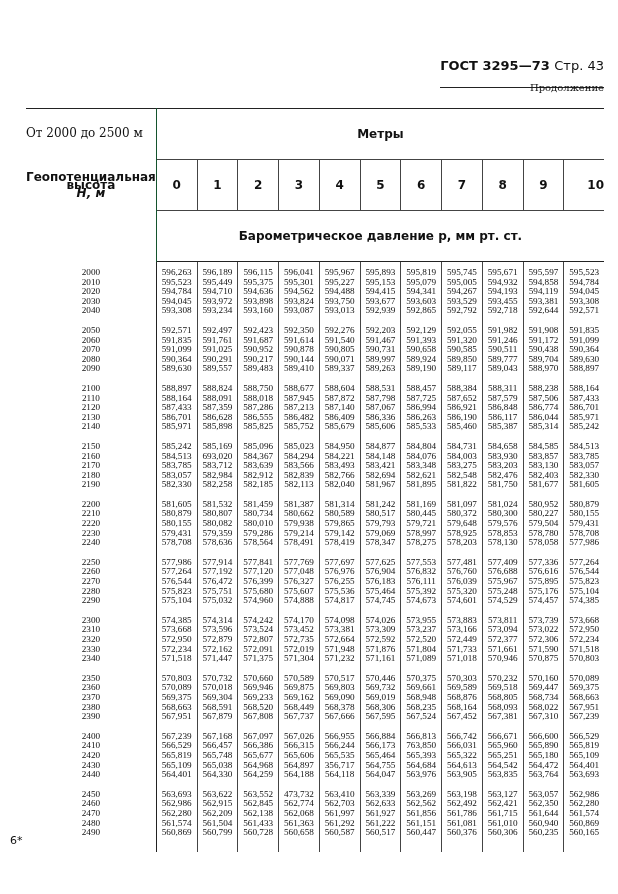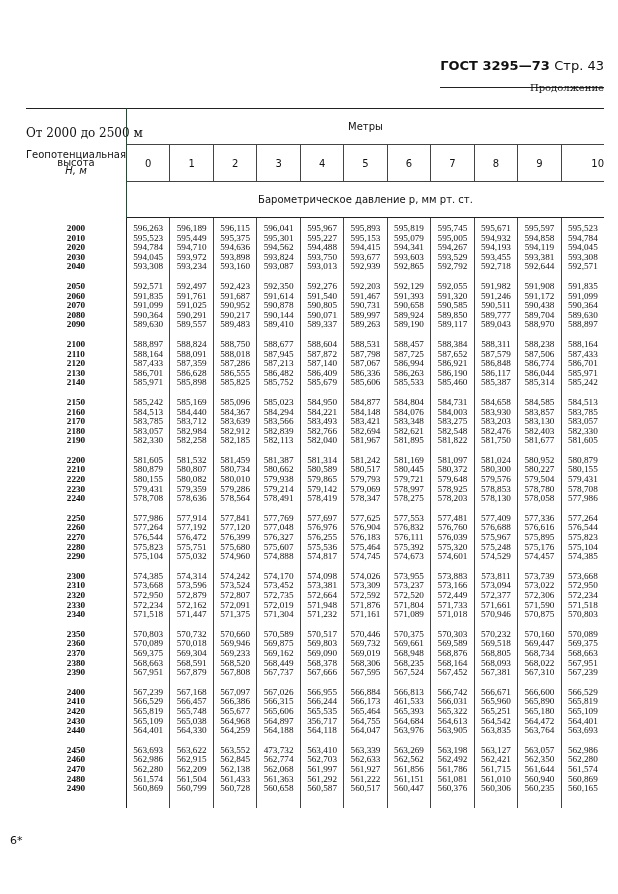--- a/index.html
+++ b/index.html
@@ -2,30 +2,30 @@
 <html><head>
 <meta charset="utf-8">
 <style>
   html, body { margin:0; padding:0; background:#fff; }
   body { width:618px; height:894px; position:relative; font-family:"DejaVu Serif", serif; color:#111; overflow:hidden; }
   .hdr { position:absolute; top:58px; right:14px; font-family:"DejaVu Sans", sans-serif; font-size:13px; font-weight:bold; border-bottom:1.5px solid #222; padding-bottom:14px; }
   .hdr .pg { font-weight:normal; }
   .cont { position:absolute; top:82px; right:14px; font-size:10px; }
   .range { position:absolute; top:98px; left:26px; font-size:12px;margin-top:28px; }
   table { position:absolute; top:108px; left:26px; width:578px; border-collapse:collapse; font-size:9.2px; font-family:"Liberation Serif", serif; }
-  th { font-weight:normal; font-size:10px; font-family:"DejaVu Sans", sans-serif; padding:12px 0; }
+  th { font-weight:bold; font-size:12px; font-family:"DejaVu Sans", sans-serif; padding:18px 0; }
   .top { border-top:1.5px solid #222; }
   .hcol { width:72px; border-right:1px solid #14532d; text-align:center; line-height:8px; vertical-align:middle; }
   .mt { border-bottom:1px solid #444; height:10px; }
   .nums th { border-right:1px solid #444; border-bottom:1px solid #444; height:12px; }
   .nums th:last-child { border-right:none;text-align:right; }
   .bar th { height:10px; border-bottom:1.5px solid #222;margin-top:22px; }
   td { text-align:center; border-right:1px solid #444; line-height:9.6px; padding:0; vertical-align:top; }
   td:last-child { border-right:none; }
-  td.h { border-right:1px solid #222; text-align:center; padding-left:0;font-weight:bold; }
+  td.h { border-right:1px solid #222; text-align:center; padding-left:0; }
   tr.grp td { padding-top:10px; }
   tr.grp.first td { padding-top:6px; }
   tr.tail td { height:14px; }
   .foot { position:absolute; top:834px; left:10px; font-size:11px; font-family:"DejaVu Sans", sans-serif; }
 </style>
 </head>
 <body>
 
 <div class="hdr">
   <span>ГОСТ 3295—73</span>
@@ -282,21 +282,21 @@
         <td>584,877</td>
         <td>584,804</td>
         <td>584,731</td>
         <td>584,658</td>
         <td>584,585</td>
         <td>584,513</td>
       </tr>
       <tr>
         <td class="h">2160</td>
         <td>584,513</td>
-        <td>584,440</td>
+        <td>693,020</td>
         <td>584,367</td>
         <td>584,294</td>
         <td>584,221</td>
         <td>584,148</td>
         <td>584,076</td>
         <td>584,003</td>
         <td>583,930</td>
         <td>583,857</td>
         <td>583,785</td>
       </tr>
@@ -637,21 +637,21 @@
         <td>566,529</td>
       </tr>
       <tr>
         <td class="h">2410</td>
         <td>566,529</td>
         <td>566,457</td>
         <td>566,386</td>
         <td>566,315</td>
         <td>566,244</td>
         <td>566,173</td>
-        <td>461,533</td>
+        <td>763,850</td>
         <td>566,031</td>
         <td>565,960</td>
         <td>565,890</td>
         <td>565,819</td>
       </tr>
       <tr>
         <td class="h">2420</td>
         <td>565,819</td>
         <td>565,748</td>
         <td>565,677</td>

